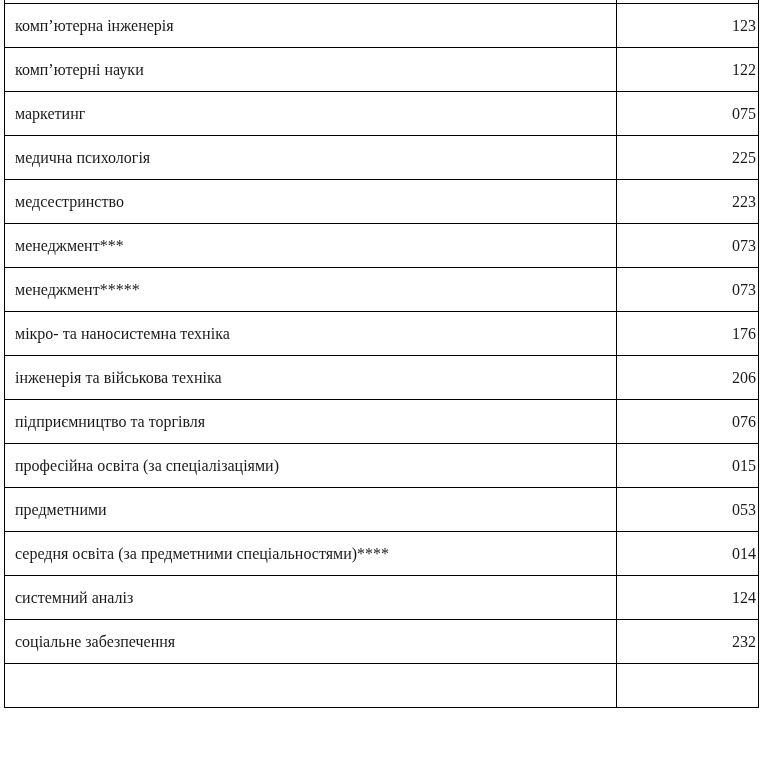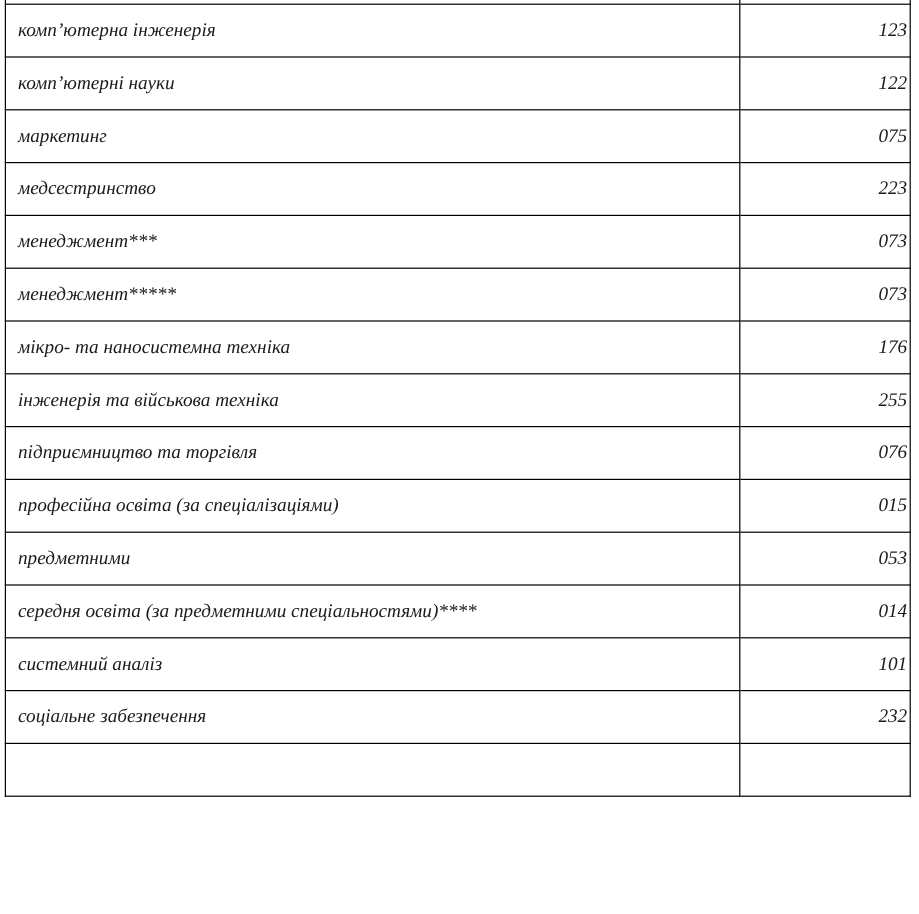--- a/index.html
+++ b/index.html
@@ -6,21 +6,20 @@
     margin: 0;
     padding: 0;
     background: #ffffff;
   }
   .viewport {
     position: relative;
     width: 766px;
     height: 762px;
     overflow: hidden;
     background: #ffffff;
-    font-style: italic;
   }
   table.spec-table {
     position: absolute;
     left: 4px;
     top: -41px;
     border-collapse: collapse;
     table-layout: fixed;
     width: 754px;
     font-family: "Liberation Serif", "DejaVu Serif", serif;
     font-size: 16px;
@@ -69,20 +68,24 @@
     <td class="specialty-cell">комп’ютерні науки</td>
     <td class="code-cell">122</td>
   </tr>
 
   <tr>
     <td class="specialty-cell">маркетинг</td>
     <td class="code-cell">075</td>
   </tr>
 
 
+  <tr>
+    <td class="specialty-cell">медична психологія</td>
+    <td class="code-cell">225</td>
+  </tr>
 
   <tr>
     <td class="specialty-cell">медсестринство</td>
     <td class="code-cell">223</td>
   </tr>
 
   <tr>
     <td class="specialty-cell">менеджмент***</td>
     <td class="code-cell">073</td>
   </tr>
@@ -92,21 +95,21 @@
     <td class="code-cell">073</td>
   </tr>
 
   <tr>
     <td class="specialty-cell">мікро- та наносистемна техніка</td>
     <td class="code-cell">176</td>
   </tr>
 
   <tr>
     <td class="specialty-cell">інженерія та військова техніка</td>
-    <td class="code-cell">255</td>
+    <td class="code-cell">206</td>
   </tr>
 
   <tr>
     <td class="specialty-cell">підприємництво та торгівля</td>
     <td class="code-cell">076</td>
   </tr>
 
   <tr>
     <td class="specialty-cell">професійна освіта (за спеціалізаціями)</td>
     <td class="code-cell">015</td>
@@ -117,21 +120,21 @@
     <td class="code-cell">053</td>
   </tr>
 
   <tr>
     <td class="specialty-cell">середня освіта (за предметними спеціальностями)****</td>
     <td class="code-cell">014</td>
   </tr>
 
   <tr>
     <td class="specialty-cell">системний аналіз</td>
-    <td class="code-cell">101</td>
+    <td class="code-cell">124</td>
   </tr>
 
 
   <tr>
     <td class="specialty-cell">соціальне забезпечення</td>
     <td class="code-cell">232</td>
   </tr>
 </tbody>
     <tbody>
       <tr>

